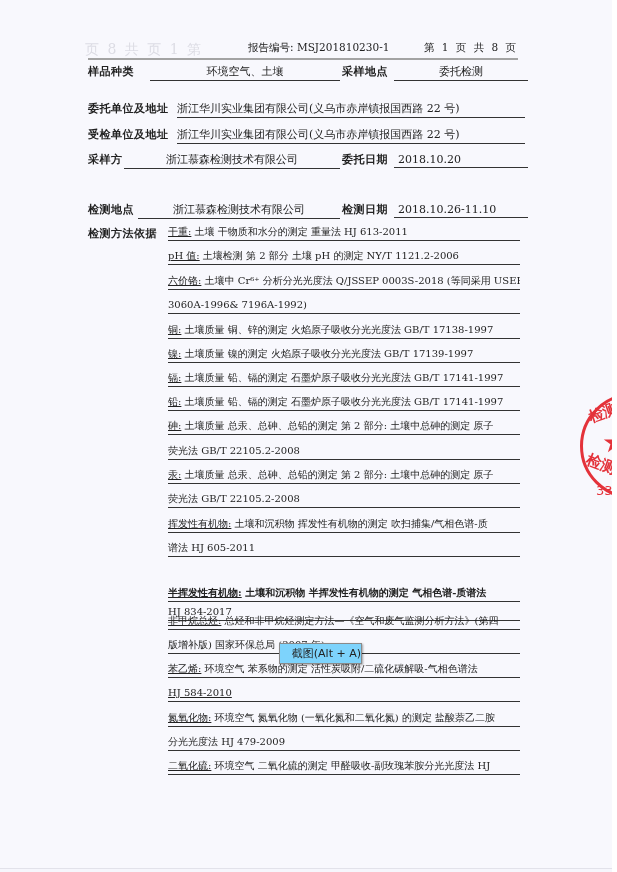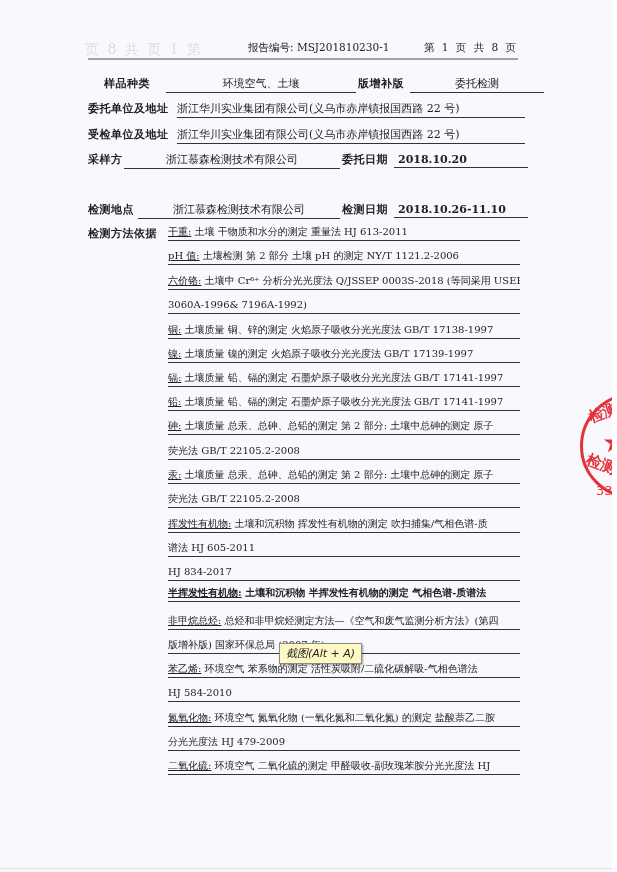--- a/index.html
+++ b/index.html
@@ -26,39 +26,39 @@
   }
   .header .report-no { position:absolute; left:160px; top:1px; }
   .header .page-no { position:absolute; right:0; top:1px; letter-spacing:2px; }
 
   .row { position:absolute; left:88px; height:20px; font-size:11px; white-space:nowrap; }
   .lbl { font-weight:bold; letter-spacing:0.5px; }
   .field {
     position:absolute; top:0; height:16px; border-bottom:1px solid #333;
     text-align:center; font-size:11px; line-height:16px;
   }
-  .field.left { text-align:left; padding-left:4px; box-sizing:border-box;font-weight:bold; }
+  .field.left { text-align:left; padding-left:4px; box-sizing:border-box; }
   .wide-line {
     position:absolute; top:0; height:16px; border-bottom:1px solid #333;
     font-size:11px; line-height:16px;
   }
 
   .method {
     position:absolute; left:168px; width:352px; height:16px;
     border-bottom:1px solid #333; font-size:10px; line-height:16px;
     white-space:nowrap; overflow:hidden;
   }
   .method .name { text-decoration:underline; }
 
   .tooltip {
     position:absolute; left:279px; top:643px; width:81px; height:19px;
-    background:#fef9c3; border:1px solid #8a8a8a;
+    background:#7dd3fc; border:1px solid #8a8a8a;
     box-shadow:1px 1px 2px rgba(0,0,0,0.35);
     font-family:"DejaVu Sans", "Liberation Sans", sans-serif;
-    font-size:11px; line-height:19px; text-align:center; color:#222;font-style:italic;
+    font-size:11px; line-height:19px; text-align:right; color:#222;
   }
 
   .stamp {
     position:absolute; left:578px; top:393px; width:70px; height:110px;
     overflow:hidden;
   }
   .stamp-inner {
     position:absolute; left:2px; top:0; width:100px; height:100px;
     border:3px solid #e4323a; border-radius:50%; color:#e4323a;
   }
@@ -72,24 +72,24 @@
 <body>
 
 <div class="page">
   <div class="ghost">页 8 共  页 1 第</div>
 
   <div class="header">
     <span class="report-no">报告编号: MSJ201810230-1</span>
     <span class="page-no">第 1 页  共 8 页</span>
   </div>
 
-  <div class="row" style="top:76px; width:432px;margin-left:16px;">
+  <div class="row" style="top:64px; width:432px;">
     <span class="lbl">样品种类</span>
     <span class="field" style="left:62px; width:190px;">环境空气、土壤</span>
-    <span class="lbl" style="position:absolute; left:254px;">版增补版</span>
+    <span class="lbl" style="position:absolute; left:254px;">采样地点</span>
     <span class="field" style="left:306px; width:134px;">委托检测</span>
   </div>
 
   <div class="row" style="top:101px; width:432px;">
     <span class="lbl">委托单位及地址</span>
     <span class="wide-line" style="left:89px; width:348px;">浙江华川实业集团有限公司(义乌市赤岸镇报国西路 22 号)</span>
   </div>
 
   <div class="row" style="top:127px; width:432px;">
     <span class="lbl">受检单位及地址</span>
@@ -123,25 +123,25 @@
   <div class="method" style="top:346px;"><span class="name">镍:</span><span> 土壤质量 镍的测定 火焰原子吸收分光光度法  GB/T 17139-1997</span></div>
   <div class="method" style="top:370px;"><span class="name">镉:</span><span> 土壤质量 铅、镉的测定 石墨炉原子吸收分光光度法  GB/T 17141-1997</span></div>
   <div class="method" style="top:394px;"><span class="name">铅:</span><span> 土壤质量 铅、镉的测定 石墨炉原子吸收分光光度法  GB/T 17141-1997</span></div>
   <div class="method" style="top:418px;"><span class="name">砷:</span><span> 土壤质量 总汞、总砷、总铅的测定 第 2 部分: 土壤中总砷的测定 原子</span></div>
   <div class="method" style="top:443px;"><span class="name"></span><span>荧光法   GB/T 22105.2-2008</span></div>
   <div class="method" style="top:467px;"><span class="name">汞:</span><span> 土壤质量 总汞、总砷、总铅的测定 第 2 部分: 土壤中总砷的测定 原子</span></div>
   <div class="method" style="top:491px;"><span class="name"></span><span>荧光法   GB/T 22105.2-2008</span></div>
   <div class="method" style="top:516px;"><span class="name">挥发性有机物:</span><span> 土壤和沉积物 挥发性有机物的测定  吹扫捕集/气相色谱-质</span></div>
   <div class="method" style="top:540px;"><span class="name"></span><span>谱法   HJ 605-2011</span></div>
   <div class="method" style="top:585px;font-weight:bold;"><span class="name">半挥发性有机物:</span><span> 土壤和沉积物 半挥发性有机物的测定 气相色谱-质谱法</span></div>
-  <div class="method" style="top:564px;"><span class="name"></span><span>HJ 834-2017</span></div>
+  <div class="method" style="top:604px;"><span class="name"></span><span>HJ 834-2017</span></div>
   <div class="method" style="top:613px;"><span class="name">非甲烷总烃:</span><span> 总烃和非甲烷烃测定方法—《空气和废气监测分析方法》(第四</span></div>
   <div class="method" style="top:637px;"><span class="name"></span><span>版增补版) 国家环保总局 (2007 年)</span></div>
   <div class="method" style="top:661px;"><span class="name">苯乙烯:</span><span> 环境空气  苯系物的测定 活性炭吸附/二硫化碳解吸-气相色谱法</span></div>
-  <div class="method" style="top:685px;"><span class="name"></span><span>HJ 584-2010</span></div>
+  <div class="method" style="top:685px;text-decoration:underline;"><span class="name"></span><span>HJ 584-2010</span></div>
   <div class="method" style="top:710px;"><span class="name">氮氧化物:</span><span> 环境空气 氮氧化物 (一氧化氮和二氧化氮) 的测定 盐酸萘乙二胺</span></div>
   <div class="method" style="top:734px;"><span class="name"></span><span>分光光度法  HJ 479-2009</span></div>
   <div class="method" style="top:758px;"><span class="name">二氧化硫:</span><span> 环境空气 二氧化硫的测定 甲醛吸收-副玫瑰苯胺分光光度法  HJ</span></div>
 </div>
 
 <div class="stamp">
   <div class="stamp-inner"></div>
   <span class="stamp-text1">检测技</span>
   <span class="stamp-star">★</span>
   <span class="stamp-text2">检测</span>

